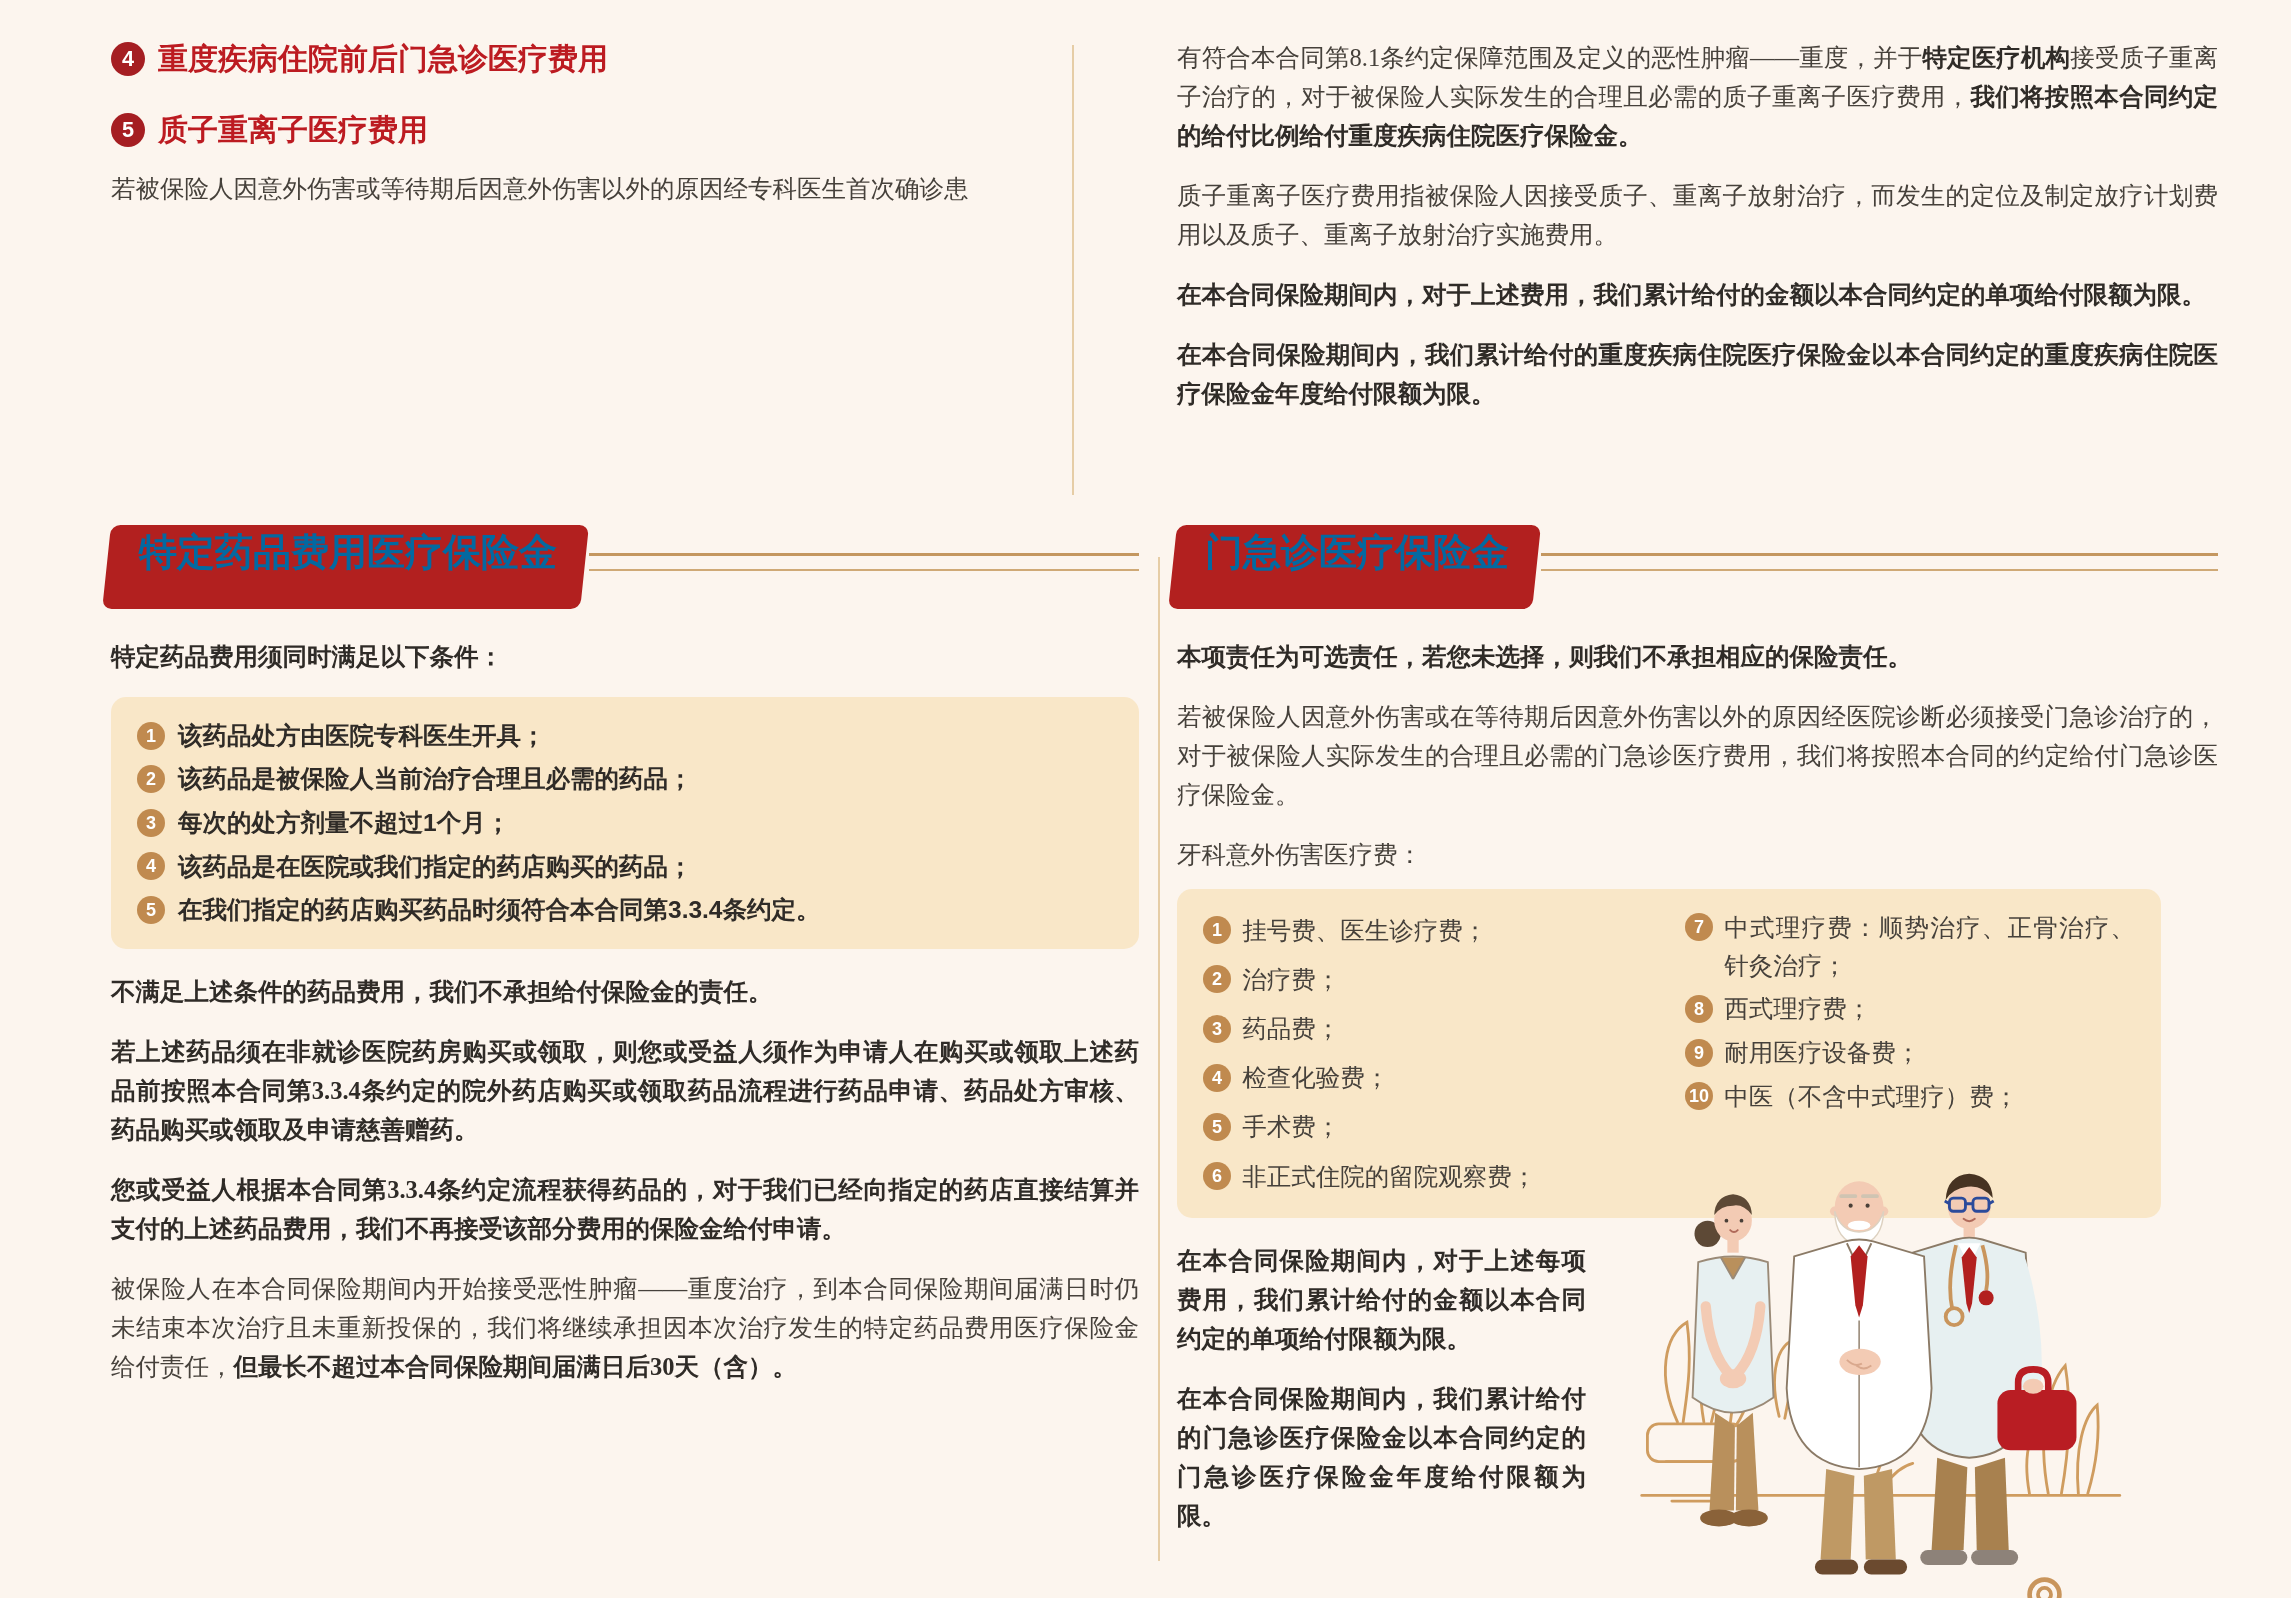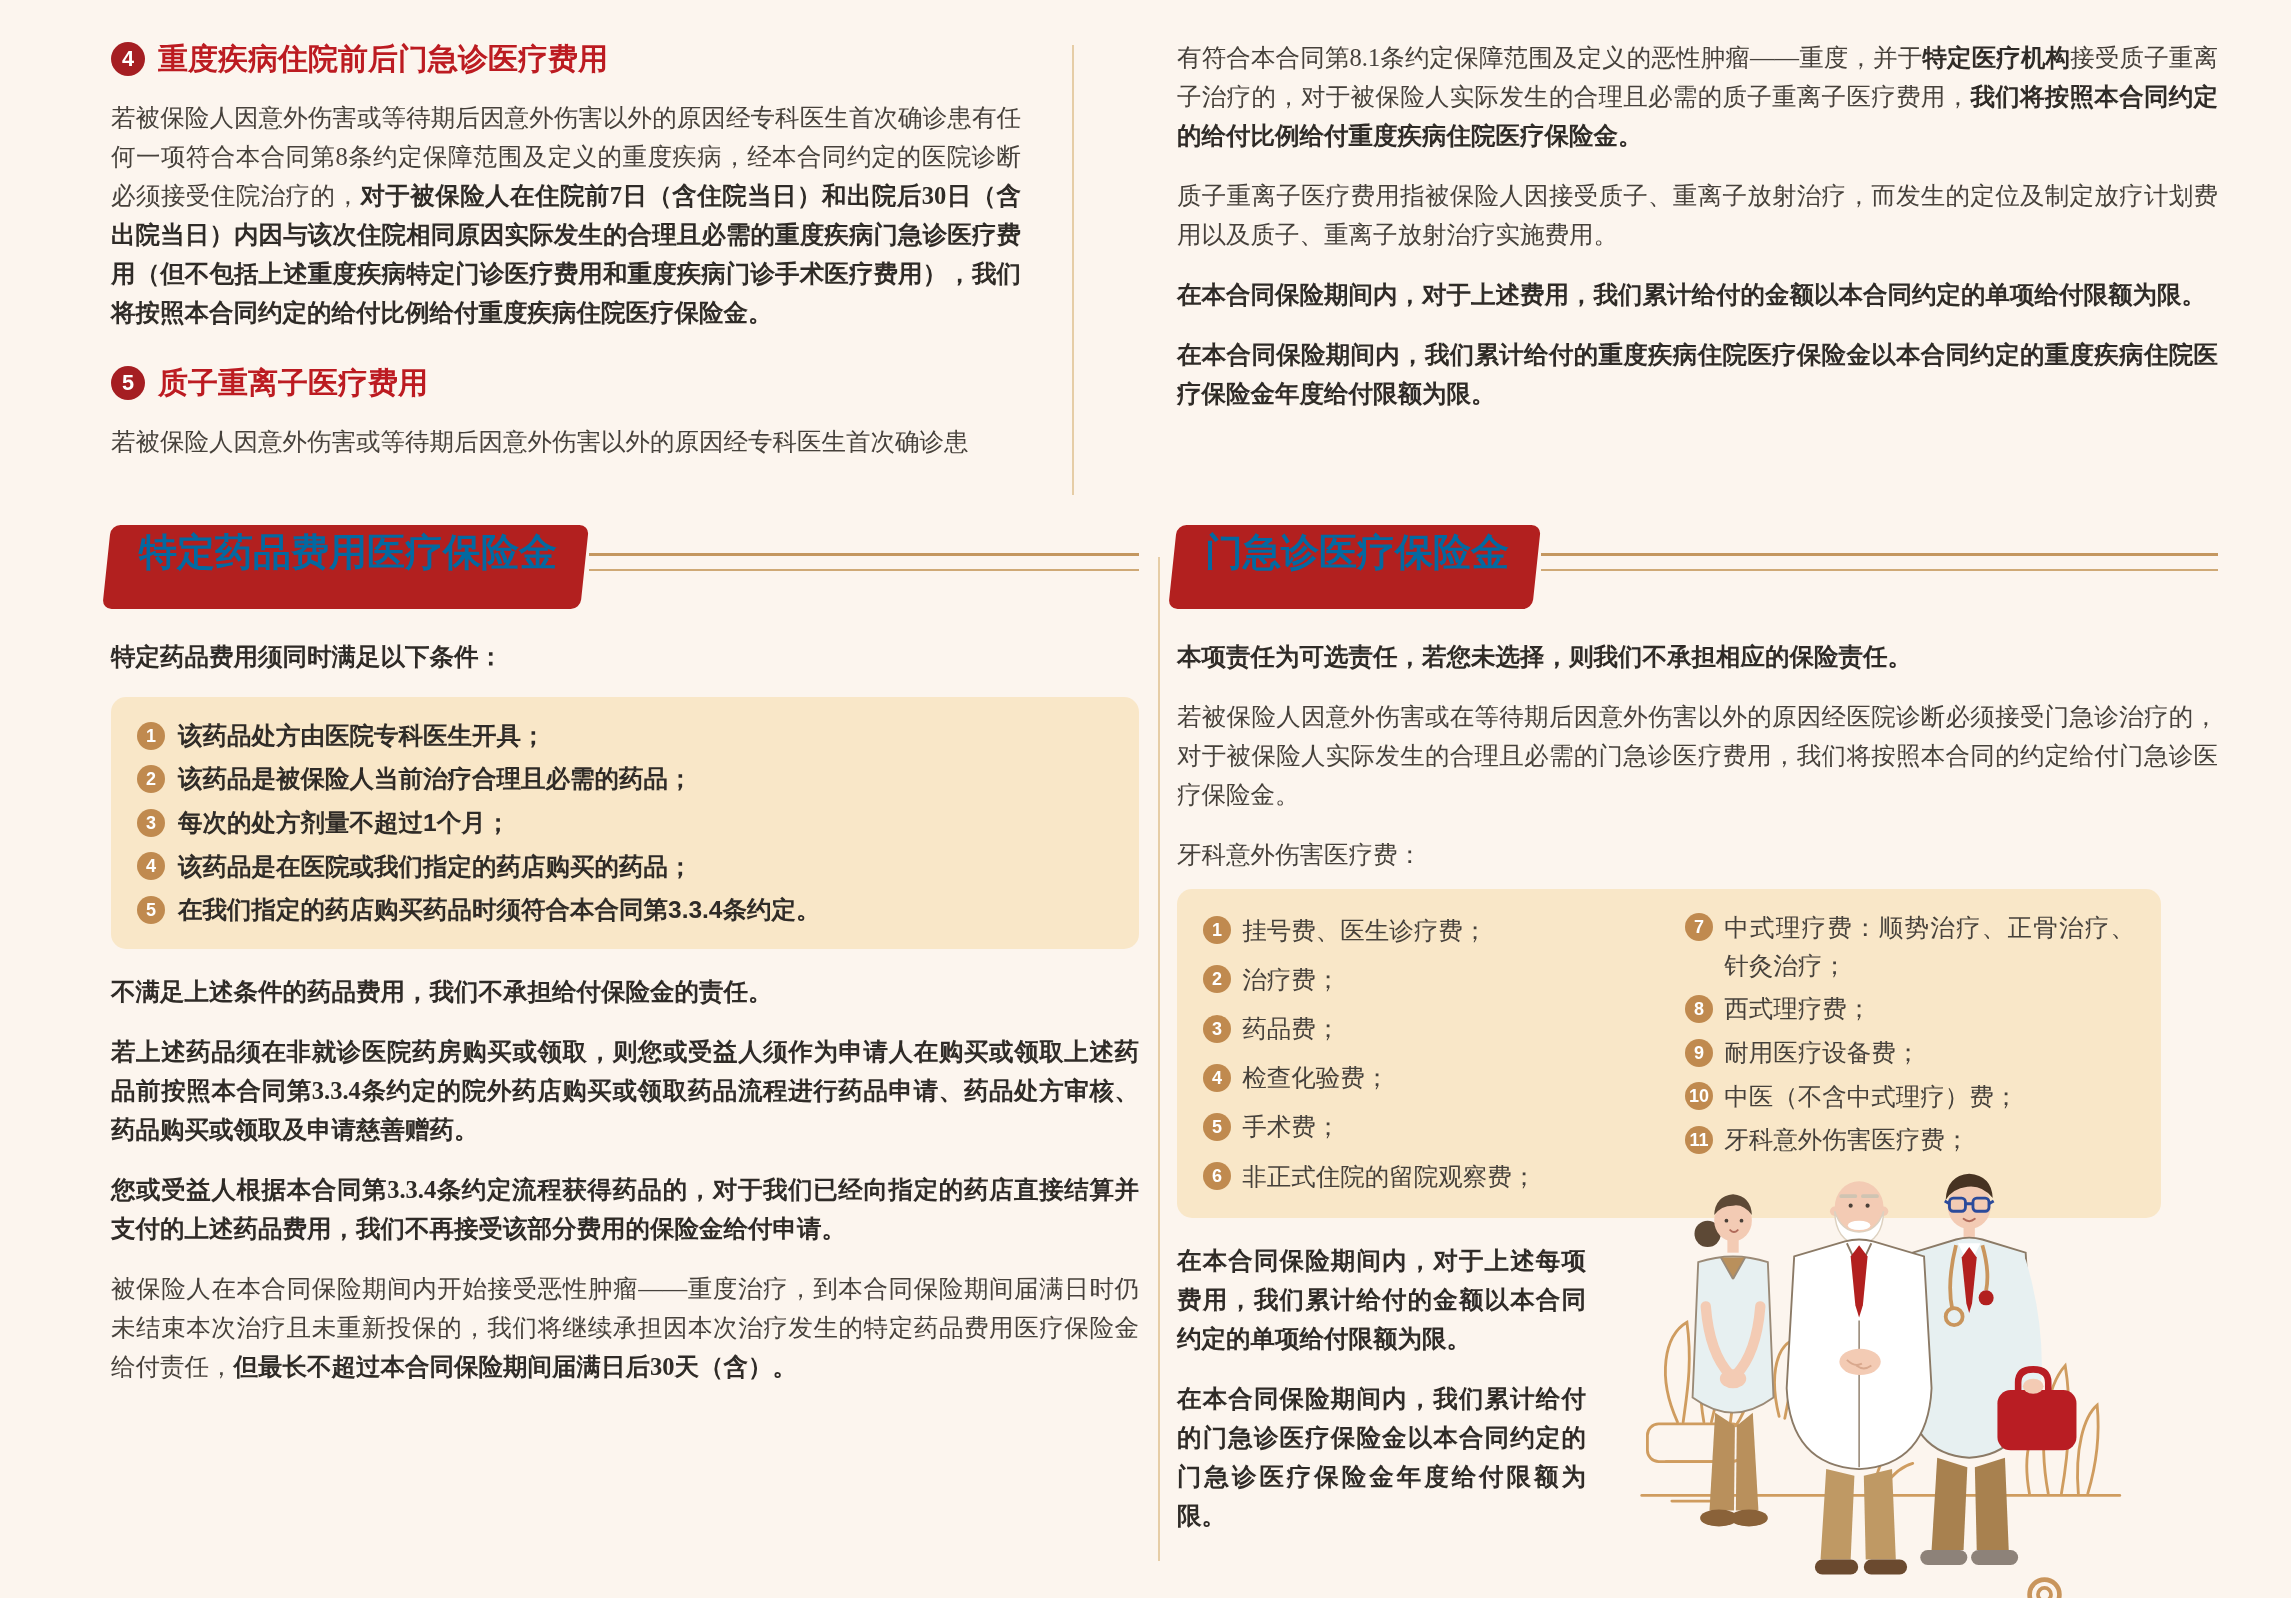--- a/index.html
+++ b/index.html
@@ -57,21 +57,20 @@
 <div class="page">
 
   <div class="vdiv" id="vdiv-top"></div>
   <div class="vdiv" id="vdiv-mid"></div>
 
   <div class="col" id="col-tl">
     <div class="h-num">
       <span class="circ">4</span>
       <span>重度疾病住院前后门急诊医疗费用</span>
     </div>
-    <p class="body"><span>若被保险人因意外伤害或等待期后因意外伤害以外的原因经专科医生首次确诊患有任何一项符合本合同第8条约定保障范围及定义的重度疾病，经本合同约定的医院诊断必须接受住院治疗的，</span><span class="b">对于被保险人在住院前7日（含住院当日）和出院后30日（含出院当日）内因与该次住院相同原因实际发生的合理且必需的重度疾病门急诊医疗费用（但不包括上述重度疾病特定门诊医疗费用和重度疾病门诊手术医疗费用），我们将按照本合同约定的给付比例给付重度疾病住院医疗保险金。</span></p>
     <div class="h-num h5-gap">
       <span class="circ">5</span>
       <span>质子重离子医疗费用</span>
     </div>
     <p class="body"><span>若被保险人因意外伤害或等待期后因意外伤害以外的原因经专科医生首次确诊患</span></p>
   </div>
 
   <div class="col" id="col-tr">
     <p class="body"><span>有符合本合同第8.1条约定保障范围及定义的恶性肿瘤——重度，并于</span><span class="b">特定医疗机构</span><span>接受质子重离子治疗的，对于被保险人实际发生的合理且必需的质子重离子医疗费用，</span><span class="b">我们将按照本合同约定的给付比例给付重度疾病住院医疗保险金。</span></p>
     <p class="body"><span>质子重离子医疗费用指被保险人因接受质子、重离子放射治疗，而发生的定位及制定放疗计划费用以及质子、重离子放射治疗实施费用。</span></p>
@@ -175,24 +174,20 @@
             <div class="fee-row">
               <span class="ncirc">9</span>
               <span class="ctext">耐用医疗设备费；</span>
             </div>
 
             <div class="fee-row">
               <span class="ncirc">10</span>
               <span class="ctext">中医（不含中式理疗）费；</span>
             </div>
 
-            <div class="fee-row">
-              <span class="ncirc">11</span>
-              <span class="ctext">牙科意外伤害医疗费；</span>
-            </div>
 
           </div>
       </div>
     </div>
     <p class="body narrow"><span class="b">在本合同保险期间内，对于上述每项费用，我们累计给付的金额以本合同约定的单项给付限额为限。</span></p>
     <p class="body narrow"><span class="b">在本合同保险期间内，我们累计给付的门急诊医疗保险金以本合同约定的门急诊医疗保险金年度给付限额为限。</span></p>
   </div>
 
   <div id="illustration">
     <svg width="653" height="448" viewBox="0 0 694 476" xmlns="http://www.w3.org/2000/svg">

